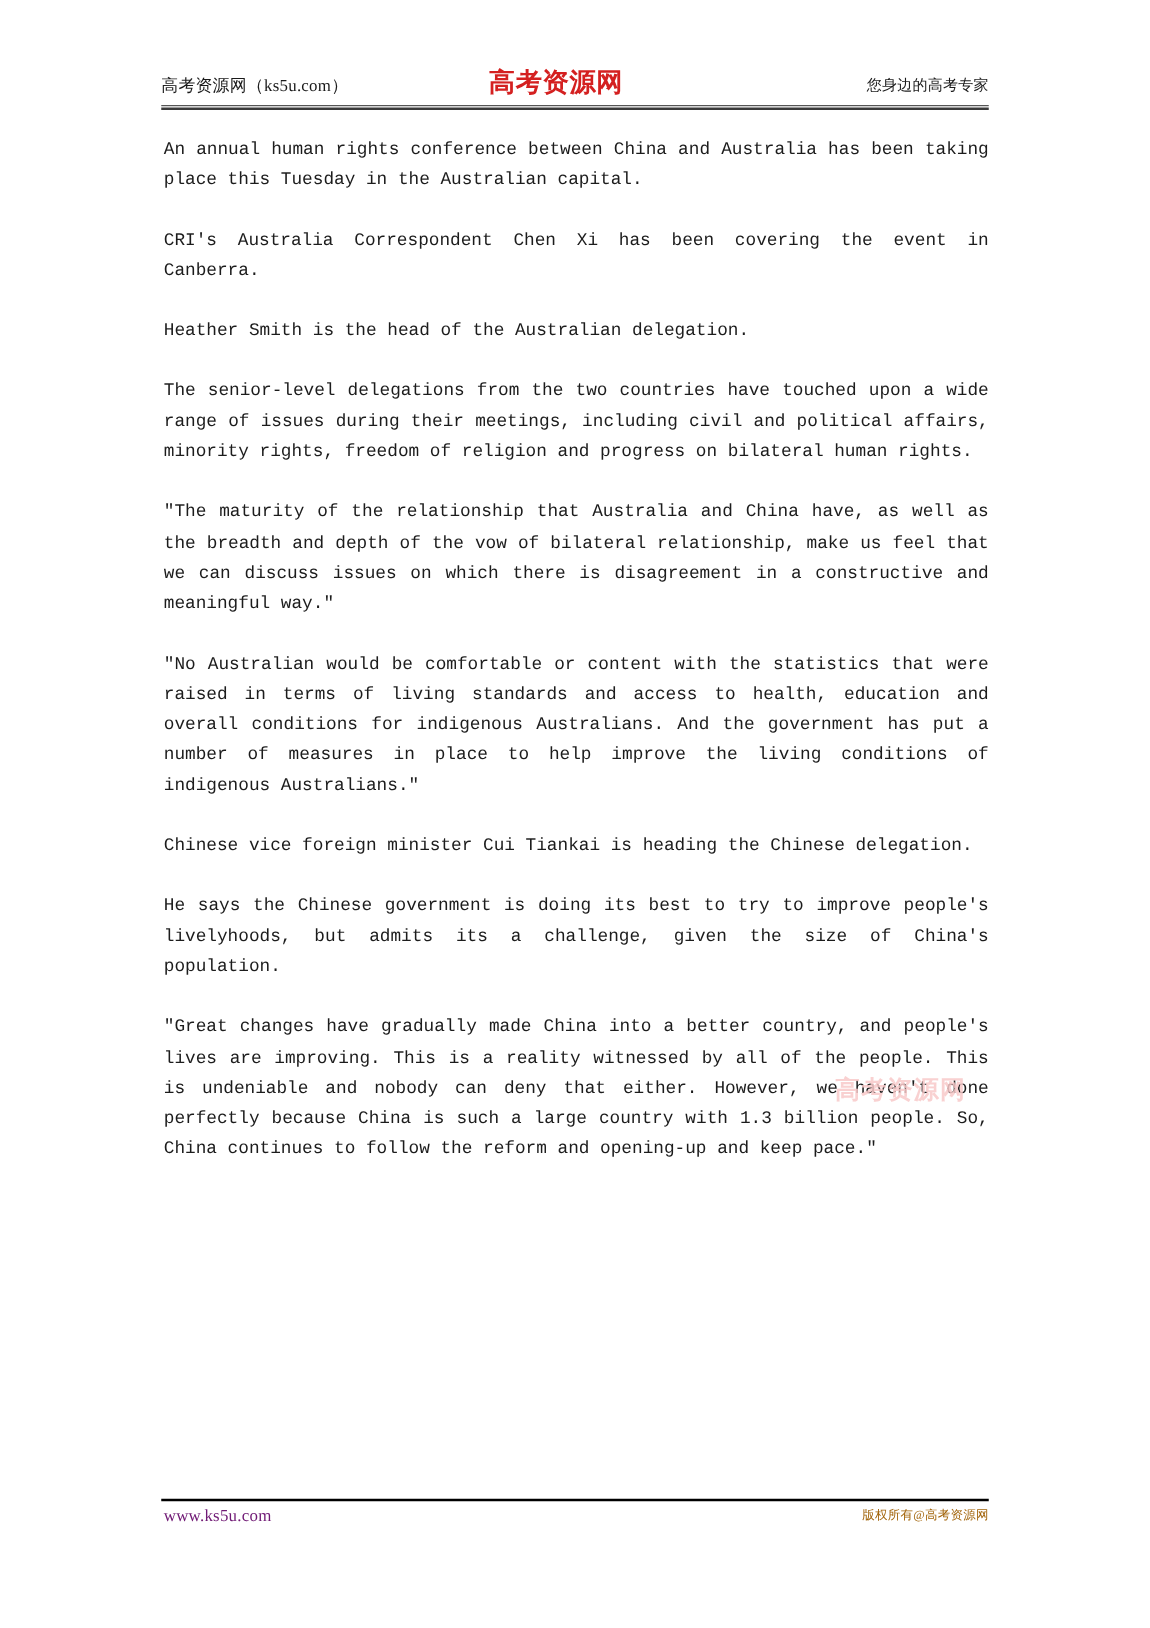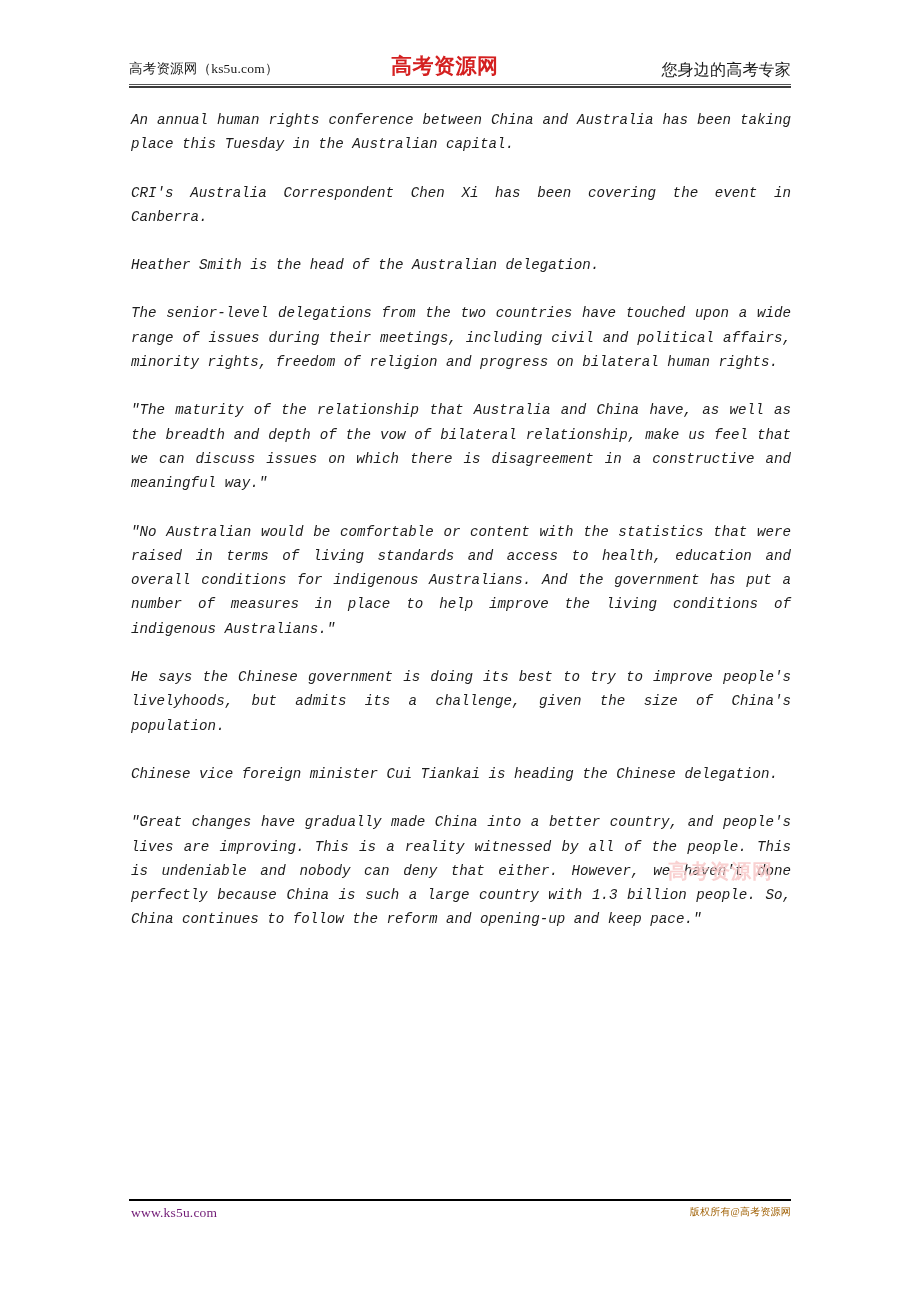--- a/index.html
+++ b/index.html
@@ -52,21 +52,21 @@
     font-weight: bold;
     color: #d42020;
     white-space: nowrap;
     letter-spacing: 0.5px;
     font-family: "DejaVu Serif", "Liberation Serif", serif;
   }
   .header-right {
     position: absolute;
     right: 0;
     top: 8px;
-    font-size: 16px;
+    font-size: 12px;
     color: #1a1a1a;
     white-space: nowrap;
     letter-spacing: 0.2px;
   }
   .header-rule {
     position: absolute;
     left: 129px;
     top: 84px;
     width: 662px;
     height: 4px;
@@ -74,21 +74,20 @@
     border-bottom: 2px solid #3b3b3b;
     box-sizing: border-box;
   }
 
   
   .content {
     position: absolute;
     left: 131px;
     top: 108px;
     width: 660px;
-    font-style: italic;
   }
   .para {
     font-family: "Liberation Mono", "DejaVu Sans Mono", monospace;
     font-size: 14.2px;
     line-height: 24.3px;
     color: #1c1c1c;
     text-align: justify;
     margin: 0 0 24px 0;
     white-space: normal;
     letter-spacing: 0px;
@@ -160,22 +159,22 @@
   </div>
   <div class="header-rule"></div>
 
   <div class="content">
     <p class="para">An annual human rights conference between China and Australia has been taking place this Tuesday in the Australian capital.</p>
     <p class="para">CRI's Australia Correspondent Chen Xi has been covering the event in Canberra.</p>
     <p class="para">Heather Smith is the head of the Australian delegation.</p>
     <p class="para">The senior-level delegations from the two countries have touched upon a wide range of issues during their meetings, including civil and political affairs, minority rights, freedom of religion and progress on bilateral human rights.</p>
     <p class="para">"The maturity of the relationship that Australia and China have, as well as the breadth and depth of the vow of bilateral relationship, make us feel that we can discuss issues on which there is disagreement in a constructive and meaningful way."</p>
     <p class="para">"No Australian would be comfortable or content with the statistics that were raised in terms of living standards and access to health, education and overall conditions for indigenous Australians. And the government has put a number of measures in place to help improve the living conditions of indigenous Australians."</p>
+    <p class="para">Chinese vice foreign minister Cui Tiankai is heading the Chinese delegation.</p>
     <p class="para">He says the Chinese government is doing its best to try to improve people's livelyhoods, but admits its a challenge, given the size of China's population.</p>
-    <p class="para">Chinese vice foreign minister Cui Tiankai is heading the Chinese delegation.</p>
     <p class="para">"Great changes have gradually made China into a better country, and people's lives are improving. This is a reality witnessed by all of the people. This is undeniable and nobody can deny that either. However, we haven't done perfectly because China is such a large country with 1.3 billion people. So, China continues to follow the reform and opening-up and keep pace."</p>
   </div>
 
   <div class="watermark">高考资源网</div>
 
   <div class="footer-rule"></div>
   <div class="footer">
     <div class="footer-left">www.ks5u.com</div>
     <div class="footer-right">版权所有@高考资源网</div>
   </div>

